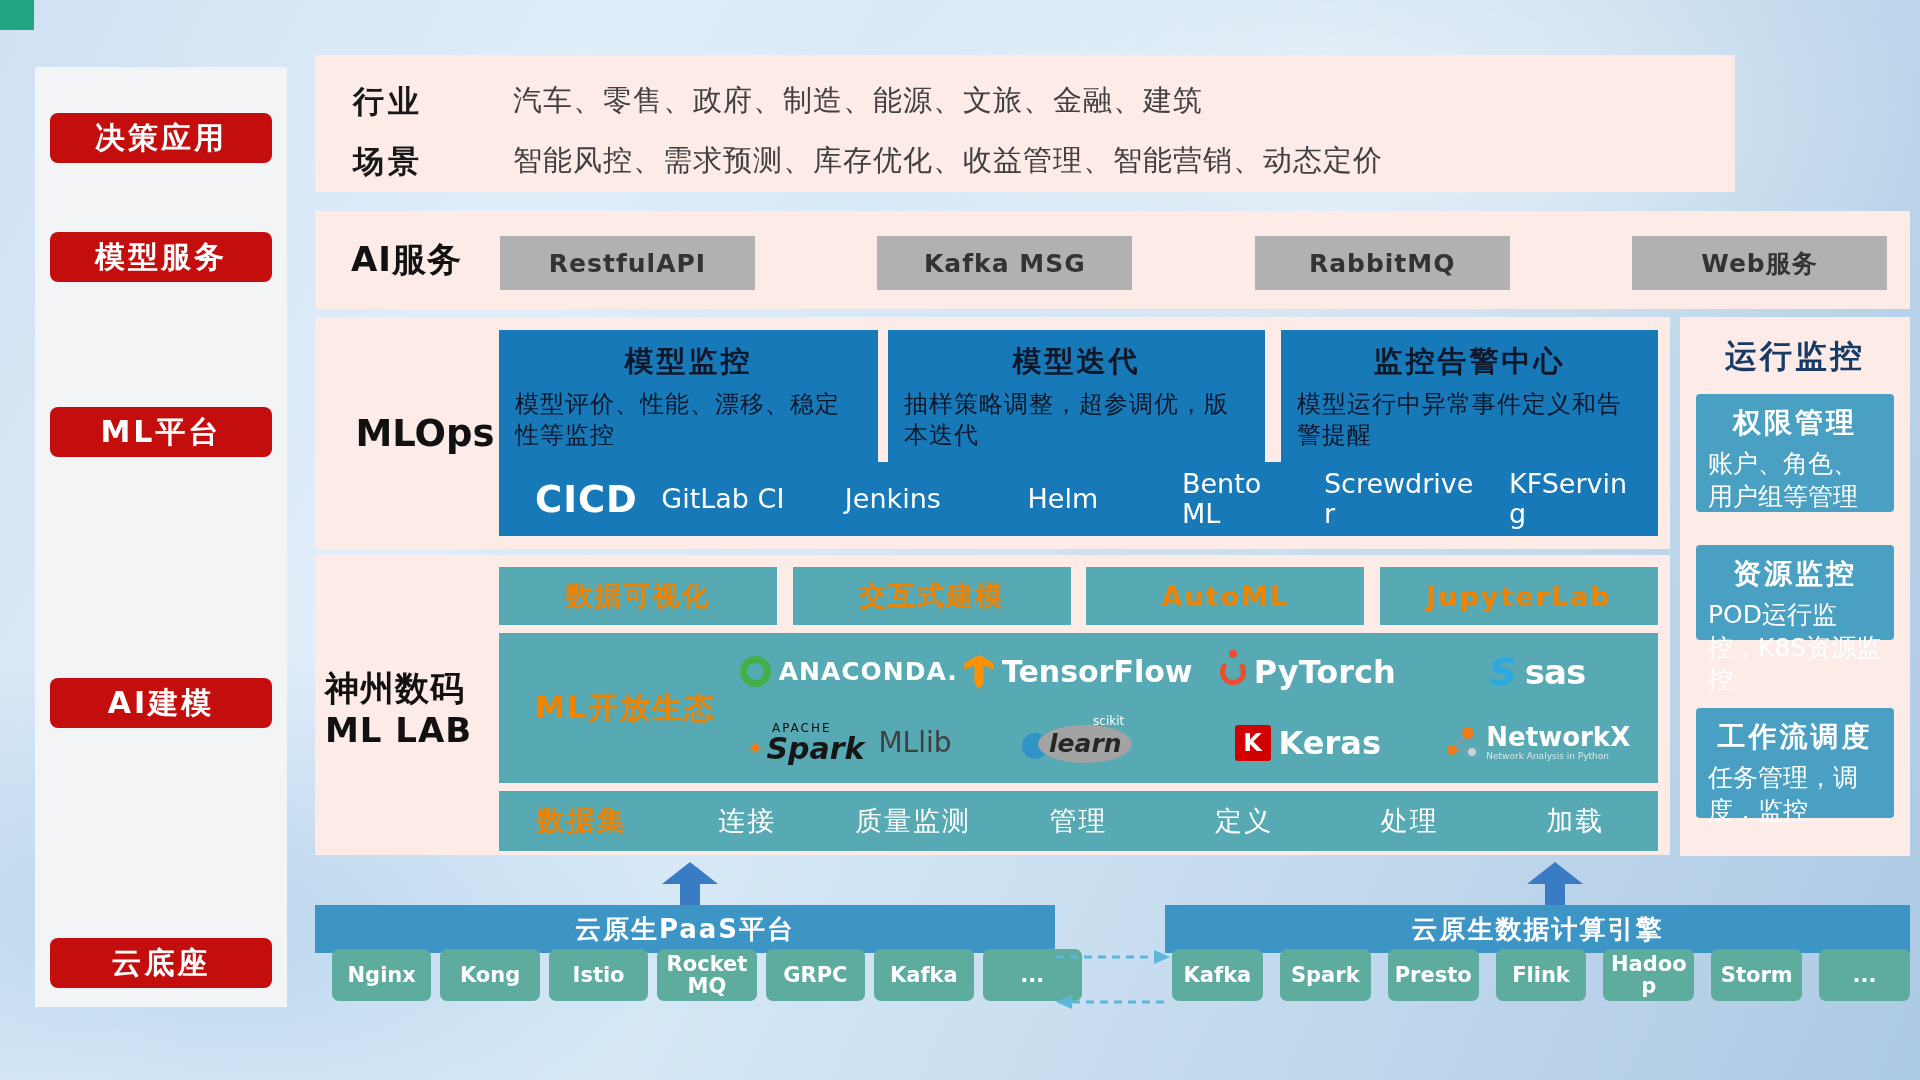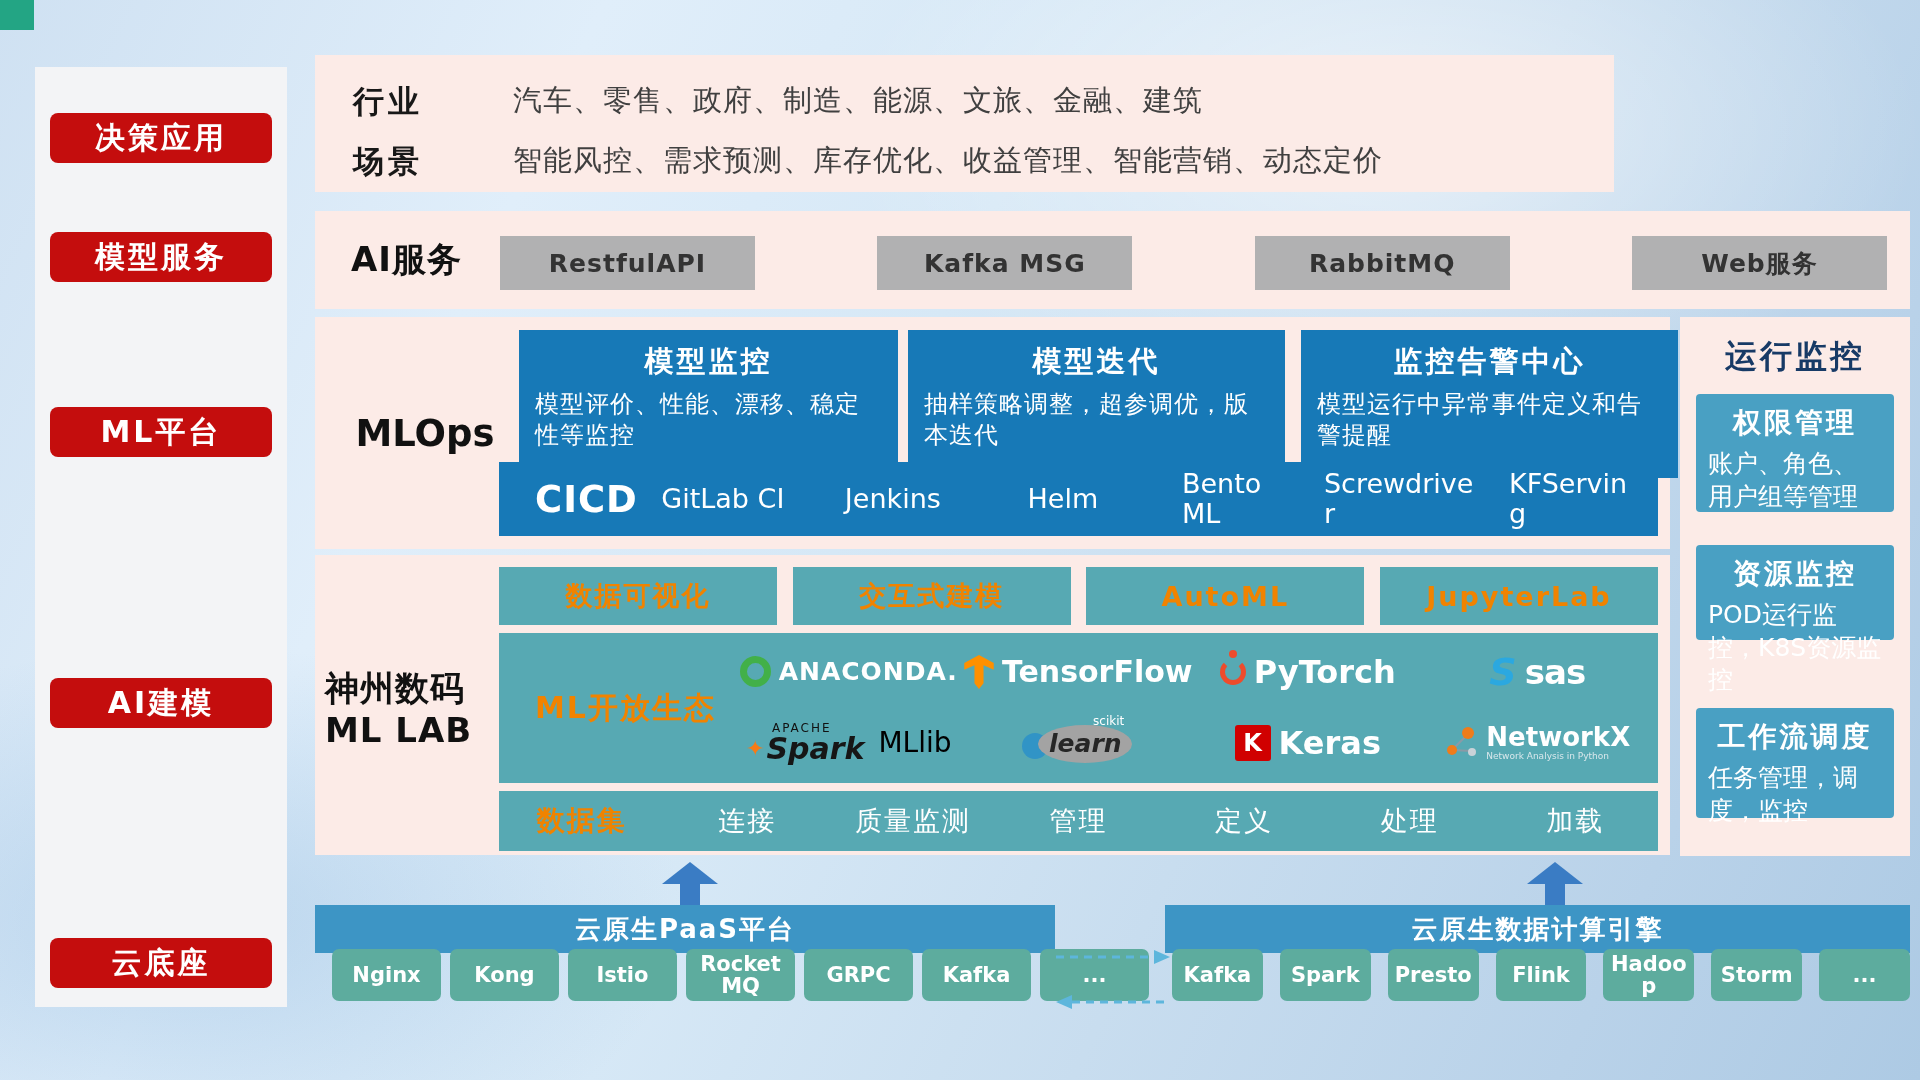--- a/index.html
+++ b/index.html
@@ -19,34 +19,34 @@
   .badge{
     position:absolute; left:15px; width:222px; height:50px; background:#c40d0d; border-radius:8px;
     color:#fff; font-size:30px; font-weight:bold; letter-spacing:3px;
     display:flex; align-items:center; justify-content:center;
   }
   .b0{top:46px}.b1{top:165px}.b2{top:340px}.b3{top:611px}.b4{top:871px}
 
   
   .panel{ position:absolute; background:#fcebe7; }
 
-  .industry-panel{ left:315px; top:55px; width:1299px; height:137px; }
+  .industry-panel{ left:315px; top:55px; width:1420px; height:137px; }
   .ind-label{ position:absolute; left:38px; font-size:31px; font-weight:bold; color:#181818; letter-spacing:4px; }
   .ind-text{ position:absolute; left:198px; font-size:29px; color:#404040; letter-spacing:1px; }
   .r1{ top:26px; } .r2{ top:86px; }
 
   .service-panel{ left:315px; top:211px; width:1595px; height:98px; }
   .service-label{ position:absolute; left:36px; top:0; height:98px; display:flex; align-items:center; font-size:34px; font-weight:bold; color:#111; letter-spacing:1px; }
   .service-buttons{ position:absolute; left:185px; right:23px; top:25px; height:54px; display:flex; justify-content:space-between; }
   .gray-btn{ width:255px; height:54px; background:#b1b1b2; color:#333; font-size:25px; font-weight:bold; display:flex; align-items:center; justify-content:center; letter-spacing:1px; }
 
   
   .mlops-panel{ left:315px; top:317px; width:1355px; height:232px; }
   .mlops-label{ position:absolute; left:35px; top:95px; width:150px; text-align:center; font-size:37px; font-weight:bold; color:#111; }
-  .blue-card{ position:absolute; top:13px; height:148px; background:#1779b7; color:#ffffff;margin-left:20px; }
+  .blue-card{ position:absolute; top:13px; height:148px; background:#1779b7; color:#0f172a; }
   .c0{left:184px;width:379px}.c1{left:573px;width:377px}.c2{left:966px;width:377px}
   .card-title{ margin-top:12px; text-align:center; font-size:29px; font-weight:bold; letter-spacing:3px; }
   .card-desc{ margin:7px 16px 0; font-size:24px; line-height:1.3; letter-spacing:1px; }
   .cicd-bar{ position:absolute; left:184px; width:1159px; top:145px; height:74px; background:#1779b7; display:flex; align-items:center; color:#fff; }
   .cicd-label{ margin-left:36px; font-size:37px; font-weight:bold; letter-spacing:1px; }
   .cicd-tool{ flex:1; display:flex; justify-content:center; }
   .cicd-tool span{ display:inline-block; font-size:27px; line-height:1.1; overflow-wrap:anywhere; }
   .tw0{max-width:150px}.tw1{max-width:96px}.tw2{max-width:90px}.tw3{max-width:102px}.tw4{max-width:158px}.tw5{max-width:128px}
 
   
@@ -73,21 +73,21 @@
   .pt-icon{ position:relative; width:26px; height:26px; border-radius:50%; border:5px solid #ee4c2c; border-top-color:transparent; }
   .pt-icon::after{ content:""; position:absolute; left:50%; top:-14px; transform:translateX(-50%); width:8px; height:8px; border-radius:50%; background:#ee4c2c; }
   .pt-text{ color:#fff; font-size:32px; font-weight:600; }
   .sas-icon::before{ content:"S"; font-size:38px; font-weight:bold; font-style:italic; color:#2ba8e0; }
   .sas-text{ color:#fff; font-weight:bold; font-size:34px; letter-spacing:-1px; }
   .spark-wrap{ display:flex; flex-direction:column; line-height:1; }
   .spark-apache{ font-size:12px; color:#111; letter-spacing:2px; margin-left:26px; }
   .spark-line{ display:flex; align-items:center; }
   .spark-star::before{ content:"✦"; color:#f57b17; font-size:22px; margin-right:2px; }
   .spark-text{ font-size:30px; font-weight:bold; color:#161616; font-style:italic; }
-  .mllib-text{ color:#000000; font-size:28px; margin-left:6px; }
+  .mllib-text{ color:#404040; font-size:28px; margin-left:6px; }
   .skl{ position:relative; display:inline-block; width:112px; height:48px; }
   .skl-dot{ position:absolute; left:0; top:14px; width:26px; height:26px; border-radius:50%; background:#3194c6; }
   .skl-main{ position:absolute; left:16px; top:6px; width:94px; height:38px; background:#a3a3a3; border-radius:50%; display:flex; align-items:center; justify-content:center; font-style:italic; font-weight:bold; color:#262626; font-size:25px; }
   .skl-top{ position:absolute; right:10px; top:-5px; font-size:12px; color:#fff; z-index:2; }
   .keras-k{ width:36px; height:36px; background:#d00000; color:#fff; display:inline-flex; align-items:center; justify-content:center; font-weight:bold; font-size:24px; border-radius:3px; }
   .keras-text{ color:#fff; font-weight:bold; font-size:32px; }
   .nx-col{ display:flex; flex-direction:column; line-height:1.1; }
   .nx-text{ color:#fff; font-size:26px; font-weight:600; }
   .nx-sub{ color:#d9e8ec; font-size:9px; }
 
@@ -98,21 +98,21 @@
   
   .up-arrow{ position:absolute; width:56px; }
   .arrow-a{ left:662px; top:862px; } .arrow-b{ left:1527px; top:862px; }
   .up-arrow .tri{ width:0; height:0; margin:0 auto; border-left:28px solid transparent; border-right:28px solid transparent; border-bottom:22px solid #3a7cc4; }
   .up-arrow .stem{ width:20px; height:21px; margin:0 auto; background:#3a7cc4; }
 
   .bottom-header{ position:absolute; top:905px; height:48px; background:#3d95c5; color:#fff; font-size:26px; font-weight:bold; display:flex; align-items:center; justify-content:center; letter-spacing:2px;text-align:center; }
   .paas-header{ left:315px; width:740px; }
   .engine-header{ left:1165px; width:745px; }
   .btn-row{ position:absolute; top:949px; height:52px; display:flex; }
-  .paas-row{ left:332px; width:817px; gap:9px; }
+  .paas-row{ left:332px; width:750px; gap:9px; }
   .engine-row{ left:1172px; width:738px; gap:17px; }
   .teal-btn{ flex:1; background:#5dac9e; border-radius:7px; color:#fff; font-size:21px; font-weight:bold; display:flex; align-items:center; justify-content:center; text-align:center; line-height:1.05; overflow-wrap:anywhere; padding:0 4px; }
 
   .dashed-arrows{ position:absolute; left:1050px; top:940px; }
 </style>
 </head>
 <body>
 
 <div class="page">
   <div class="corner-accent"></div>

